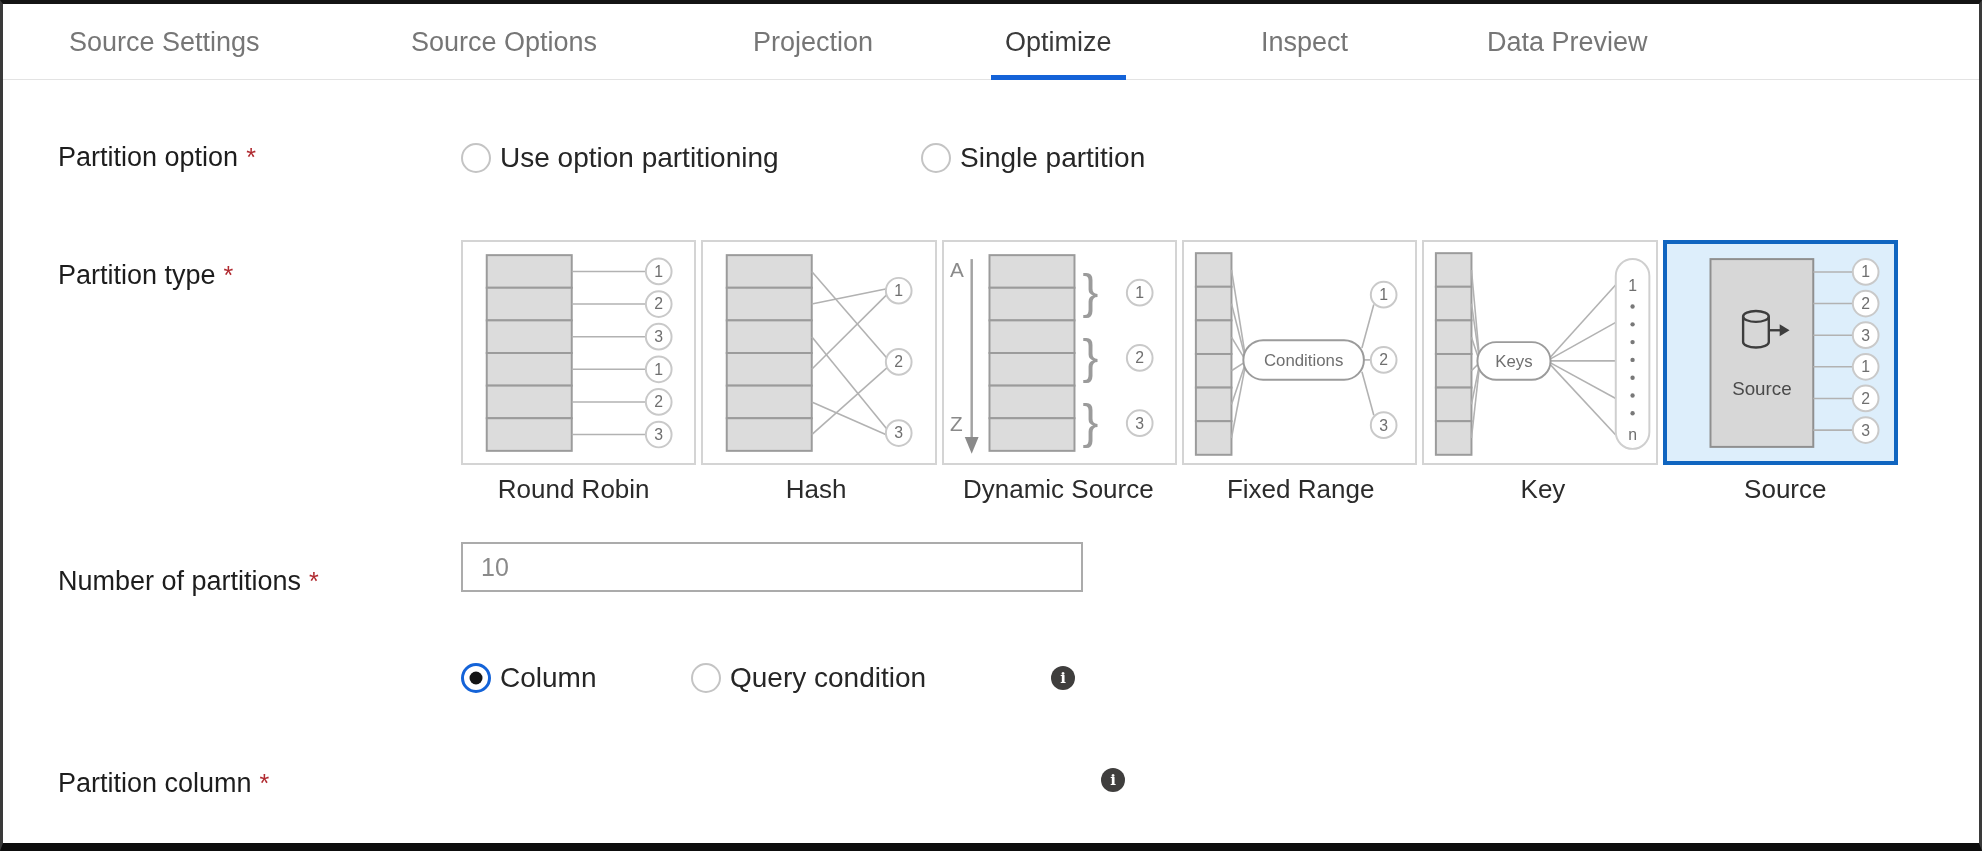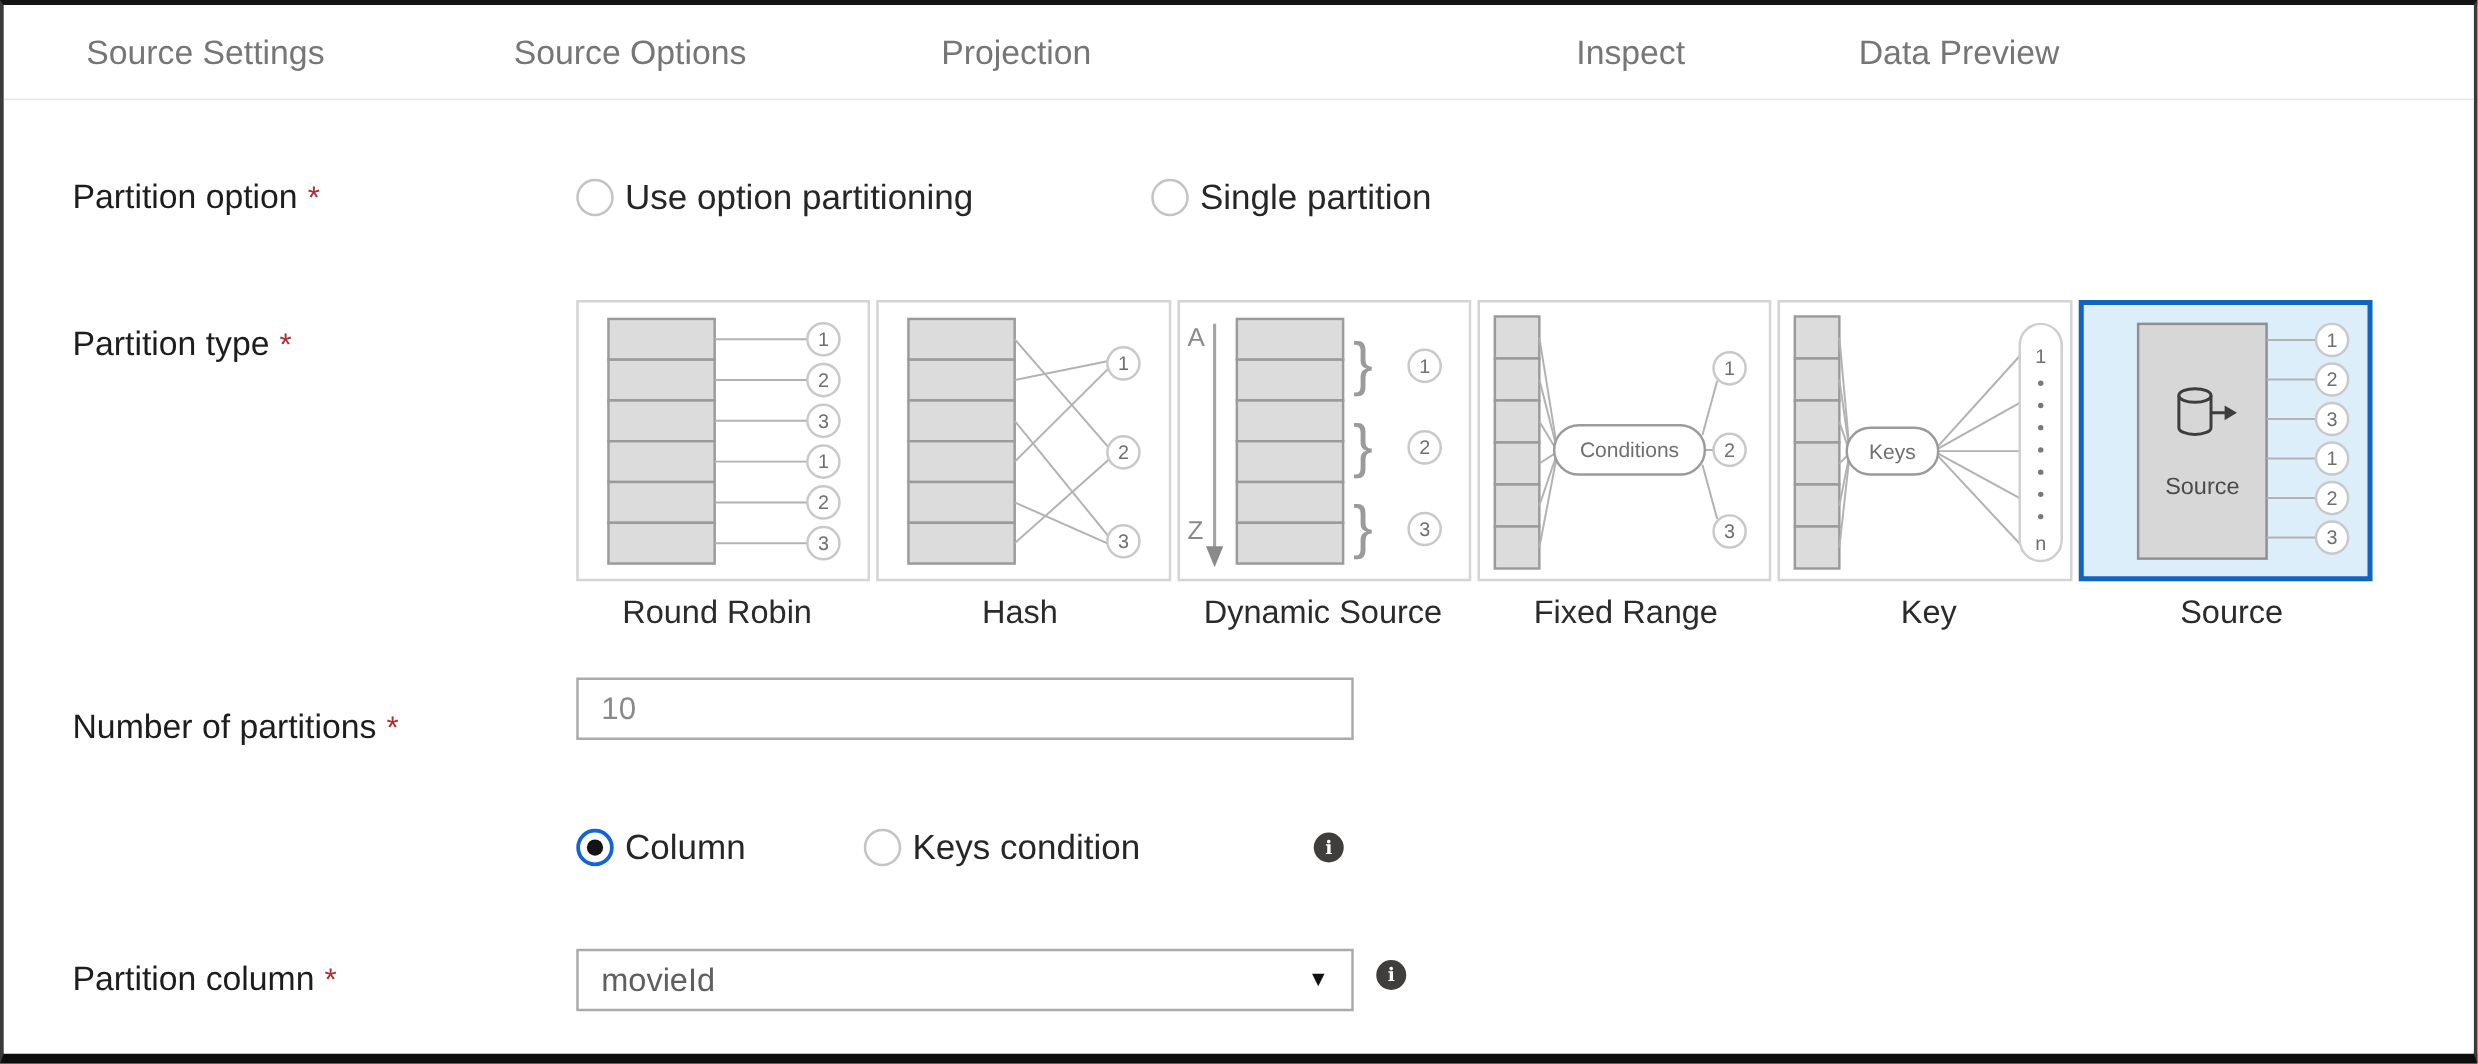--- a/index.html
+++ b/index.html
@@ -84,20 +84,23 @@
 
   <div class="tabbar">
     <div class="tab" style="left:52px">
         <span>Source Settings</span>
       </div>
     <div class="tab" style="left:394px">
         <span>Source Options</span>
       </div>
     <div class="tab" style="left:736px">
         <span>Projection</span>
+      </div>
+    <div class="tab active" style="left:988px">
+        <span>Optimize</span>
       </div>
     <div class="tab" style="left:1244px">
         <span>Inspect</span>
       </div>
     <div class="tab" style="left:1470px">
         <span>Data Preview</span>
       </div>
   </div>
 
   <div class="content">
@@ -303,27 +306,23 @@
       <span>Number of partitions</span><span class="req">*</span>
     </div>
     <input class="textbox" style="top: 462px;" value="10">
 
     <label class="radio on" style="left:458px; top:582px">
       <span class="rb"></span>
       <span class="rtext">Column</span>
     </label>
     <label class="radio" style="left:688px; top:582px">
       <span class="rb"></span>
-      <span class="rtext">Keys condition</span>
+      <span class="rtext">Query condition</span>
     </label>
     <span class="info" style="left:1048px; top:586px">i</span>
 
     <div class="field-label" style="top:688px">
       <span>Partition column</span><span class="req">*</span>
     </div>
-    <div class="dropdown" style="top:679px">
-      <span class="dd-value">movieId</span>
-      <span class="dd-caret">▼</span>
-    </div>
     <span class="info" style="left:1098px; top:688px">i</span>
 
   </div>
 </div>
 
 </body></html>

